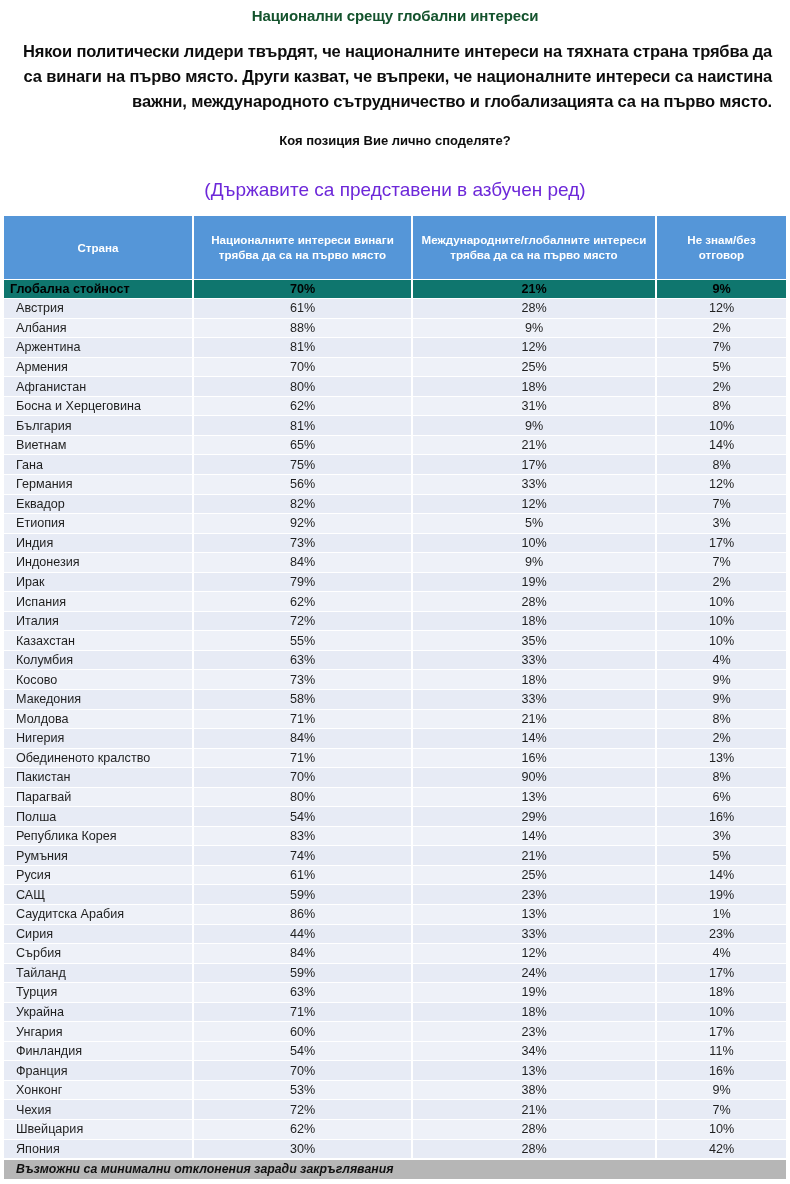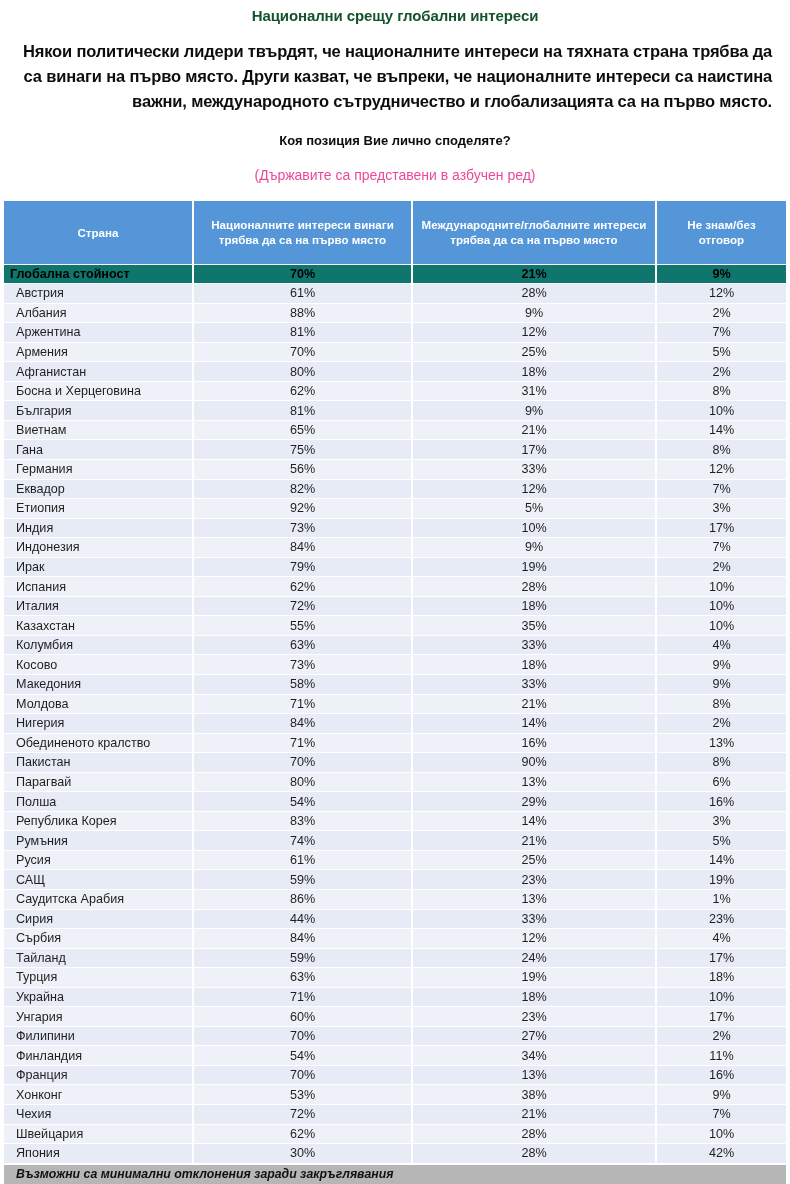--- a/index.html
+++ b/index.html
@@ -48,24 +48,24 @@
   .question {
     margin-top: 17px;
     text-align: center;
     font-weight: bold;
     font-size: 13px;
     color: #0d0d0d;
     line-height: 20px;
   }
 
   .subnote {
-    margin-top: 14px;
+    margin-top: 29px;
     text-align: center;
-    font-size: 14px;
-    color: #ec4899;
+    font-size: 19px;
+    color: #6d28d9;
     line-height: 20px;
   }
 
   
   .table-wrap {
     margin-top: 16px;
     padding: 0 4px 0 4px;
   }
 
   table.data {
@@ -401,26 +401,20 @@
             <td class="num">71%</td>
             <td class="num">18%</td>
             <td class="num">10%</td>
           </tr>
           <tr class="odd">
             <td class="country">Унгария</td>
             <td class="num">60%</td>
             <td class="num">23%</td>
             <td class="num">17%</td>
           </tr>
-          <tr class="even">
-            <td class="country">Филипини</td>
-            <td class="num">70%</td>
-            <td class="num">27%</td>
-            <td class="num">2%</td>
-          </tr>
           <tr class="odd">
             <td class="country">Финландия</td>
             <td class="num">54%</td>
             <td class="num">34%</td>
             <td class="num">11%</td>
           </tr>
           <tr class="even">
             <td class="country">Франция</td>
             <td class="num">70%</td>
             <td class="num">13%</td>

